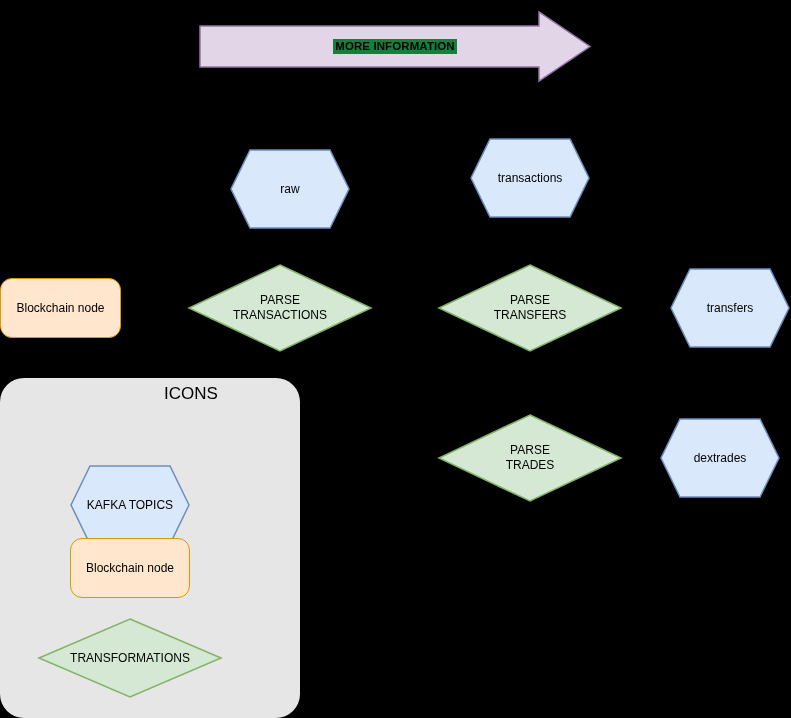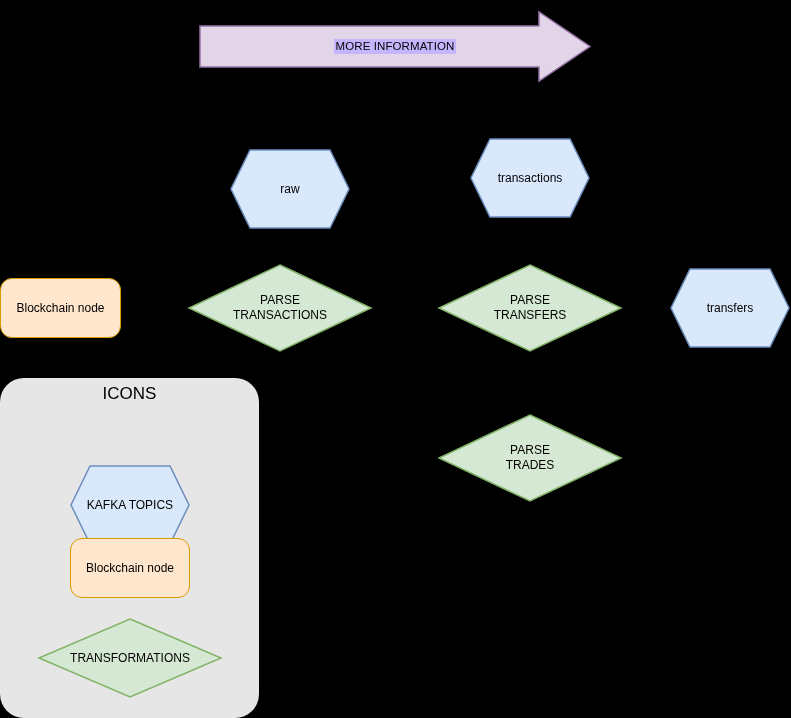--- a/index.html
+++ b/index.html
@@ -33,36 +33,38 @@
     align-items: center;
     justify-content: center;
     text-align: center;
     color: #000000;
     font-size: 12px;
     line-height: 15px;
     pointer-events: none;
     white-space: pre-line;
   }
   .arrow-label {
-    background: #c4b5fd;
+    background: #15803d;
     padding: 0 2px;
     font-size: 11.5px;
     letter-spacing: 0.1px;
+    font-weight: bold;
   }
   .panel-title {
     position: absolute;
     width: 100%;
     text-align: center;
     font-size: 17px;
     color: #000000;
   }
   .legend-panel {
     position: absolute;
     background: #e6e6e6;
     border-radius: 24px;
+    padding-left: 41px;
   }
 </style>
 </head>
 <body>
 
 <div id="canvas">
 
   <div class="shape" style="left:199px; top:11px; width:392px; height:71px;">
     <svg width="392" height="71" viewBox="0 0 392 71">
       <polygon points="1,15 340,15 340,1 391,35.5 340,70 340,56 1,56" fill="#e1d5e7" stroke="#9673a6" stroke-width="1.5"></polygon>
@@ -116,20 +118,26 @@
   </div>
 
   <div class="shape" style="left:438px; top:414px; width:184px; height:88px;">
     <svg width="184" height="88" viewBox="0 0 184 88">
       <polygon points="92,1 183,44 92,87 1,44" fill="#d5e8d4" stroke="#82b366" stroke-width="1.5"></polygon>
     </svg>
     <div class="shape-label">PARSE
 TRADES</div>
   </div>
 
+  <div class="shape" style="left:660px; top:418px; width:120px; height:80px;">
+    <svg width="120" height="80" viewBox="0 0 120 80">
+      <polygon points="20,1 100,1 119,40 100,79 20,79 1,40" fill="#dae8fc" stroke="#6c8ebf" stroke-width="1.5"></polygon>
+    </svg>
+    <div class="shape-label">dextrades</div>
+  </div>
 
   <div class="legend-panel" style="left:0px; top:378px; width:259px; height:340px;">
     <div class="panel-title" style="top:6px;">ICONS</div>
   </div>
 
   <div class="shape" style="left:70px; top:428px; width:120px; height:80px;margin-top:37px;">
     <svg width="120" height="80" viewBox="0 0 120 80">
       <polygon points="20,1 100,1 119,40 100,79 20,79 1,40" fill="#dae8fc" stroke="#6c8ebf" stroke-width="1.5"></polygon>
     </svg>
     <div class="shape-label">KAFKA TOPICS</div>

